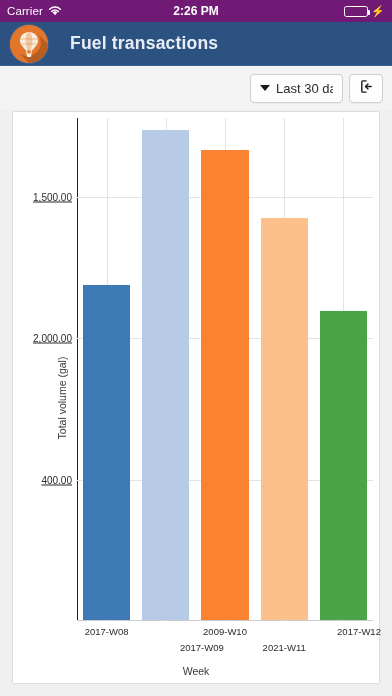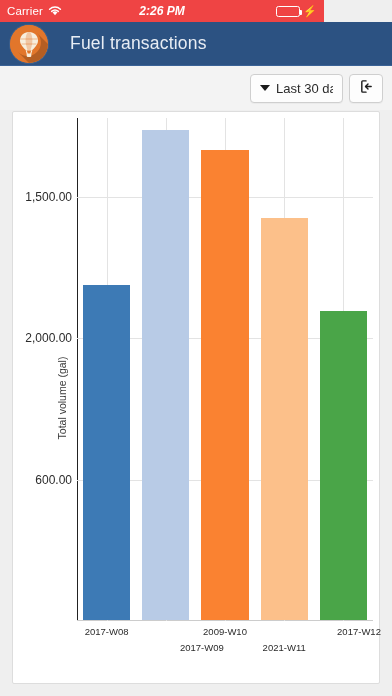--- a/index.html
+++ b/index.html
@@ -6,28 +6,28 @@
   html, body {
     width: 392px; height: 696px;
     font-family: "Liberation Sans", sans-serif;
     background: #efefef;
     overflow: hidden;
   }
   #app { position: relative; width: 392px; height: 696px; }
 
   
   .statusbar {
-    position: absolute; top: 0; left: 0; width: 324px; height: 22px;
-    background: #ef4444;
+    position: absolute; top: 0; left: 0; width: 392px; height: 22px;
+    background: #701a75;
     display: flex; align-items: center;
     padding: 0 7px;
     color: #ffffff;
   }
   .sb-left { display: flex; align-items: center; gap: 5px; flex: 1 1 0; }
-  .sb-center { flex: 0 0 auto; display: flex; justify-content: flex-end; font-style: italic; }
+  .sb-center { flex: 0 0 auto; display: flex; justify-content: flex-end; }
   .sb-right { display: flex; align-items: center; justify-content: flex-end; gap: 3px; flex: 1 1 0; }
   .sb-carrier { font-size: 11.5px; letter-spacing: 0.1px; }
   .sb-time { font-size: 12px; font-weight: bold; }
   .battery {
     width: 24px; height: 11px; border: 1px solid #ffffff; border-radius: 2.5px;
     position: relative; padding: 1px;
   }
   .battery::after {
     content: ""; position: absolute; right: -3px; top: 3px;
     width: 2px; height: 5px; background: #ffffff; border-radius: 0 1px 1px 0;
@@ -43,21 +43,21 @@
     padding: 0 10px;
     border-bottom: 1px solid #3a6296;
   }
   .logo {
     position: relative; width: 38px; height: 38px; border-radius: 50%;
     background: #e2762b; overflow: hidden; flex: 0 0 auto;
     box-shadow: 0 0 0 1px rgba(255,255,255,0.08);
   }
   .logo svg { position: absolute; left: 0; top: 0; }
   .nav-title {
-    color: #e8edf4; font-size: 17.5px; margin-left: 22px; font-weight: normal;
+    color: #e8edf4; font-size: 17.5px; margin-left: 22px; font-weight: bold;
     letter-spacing: .2px;
   }
 
   
   .toolbar {
     position: absolute; top: 66px; left: 0; width: 392px; height: 44px;
     background: #f3f3f3;
     display: flex; align-items: center; justify-content: flex-end;
     gap: 6px; padding: 0 9px;
   }
@@ -107,21 +107,21 @@
   }
   .gridline-h {
     position: absolute; left: 0; right: 0; height: 1px; background: #e3e3e3;
   }
   .gridline-v {
     position: absolute; top: 0; bottom: 0; width: 1px; background: #e3e3e3;
   }
   .ytick {
     position: absolute; right: 100%; margin-right: 5px;
     transform: translateY(-50%);
-    font-size: 12px; color: #2b2b2b; white-space: nowrap;
+    font-size: 10px; color: #2b2b2b; white-space: nowrap; text-decoration: underline;
   }
   .bar {
     position: absolute; bottom: 1px;
   }
   .xtick {
     position: absolute; font-size: 9.5px; color: #2b2b2b; white-space: nowrap;
     transform: translateX(-50%); text-align: center;
   }
 </style>
 </head>
@@ -180,25 +180,26 @@
           <path d="M13 8 H7" stroke="#1a1a1a" stroke-width="1.5" fill="none" stroke-linecap="round"></path>
           <path d="M9.6 5.4 L7 8 L9.6 10.6" stroke="#1a1a1a" stroke-width="1.5" fill="none" stroke-linecap="round" stroke-linejoin="round"></path>
         </svg>
       </span>
     </div>
   </div>
 
   <div class="card">
     <div class="chart">
       <div class="ylabel">Total volume (gal)</div>
+      <div class="xlabel">Week</div>
       <div class="plot" id="plot">
         <div class="axis-y"></div>
         <div class="axis-x"></div>
       <div class="gridline-h" style="top: 361.708px;"></div>
-          <div class="ytick" style="top: 361.708px;">600.00</div>
+          <div class="ytick" style="top: 361.708px;">400.00</div>
           <div class="gridline-h" style="top: 220.416px;"></div>
           <div class="ytick" style="top: 220.416px;">2,000.00</div>
           <div class="gridline-h" style="top: 79.1236px;"></div>
           <div class="ytick" style="top: 79.1236px;">1,500.00</div>
           <div class="gridline-v" style="left: 29.6px;"></div>
           <div class="gridline-v" style="left: 88.8px;"></div>
           <div class="gridline-v" style="left: 148px;"></div>
           <div class="gridline-v" style="left: 207.2px;"></div>
           <div class="gridline-v" style="left: 266.4px;"></div>
           <div class="bar" title="2017-W08: 1185" style="left: 5.92px; width: 47.36px; height: 334.862px; background: rgb(61, 122, 181);"></div>

